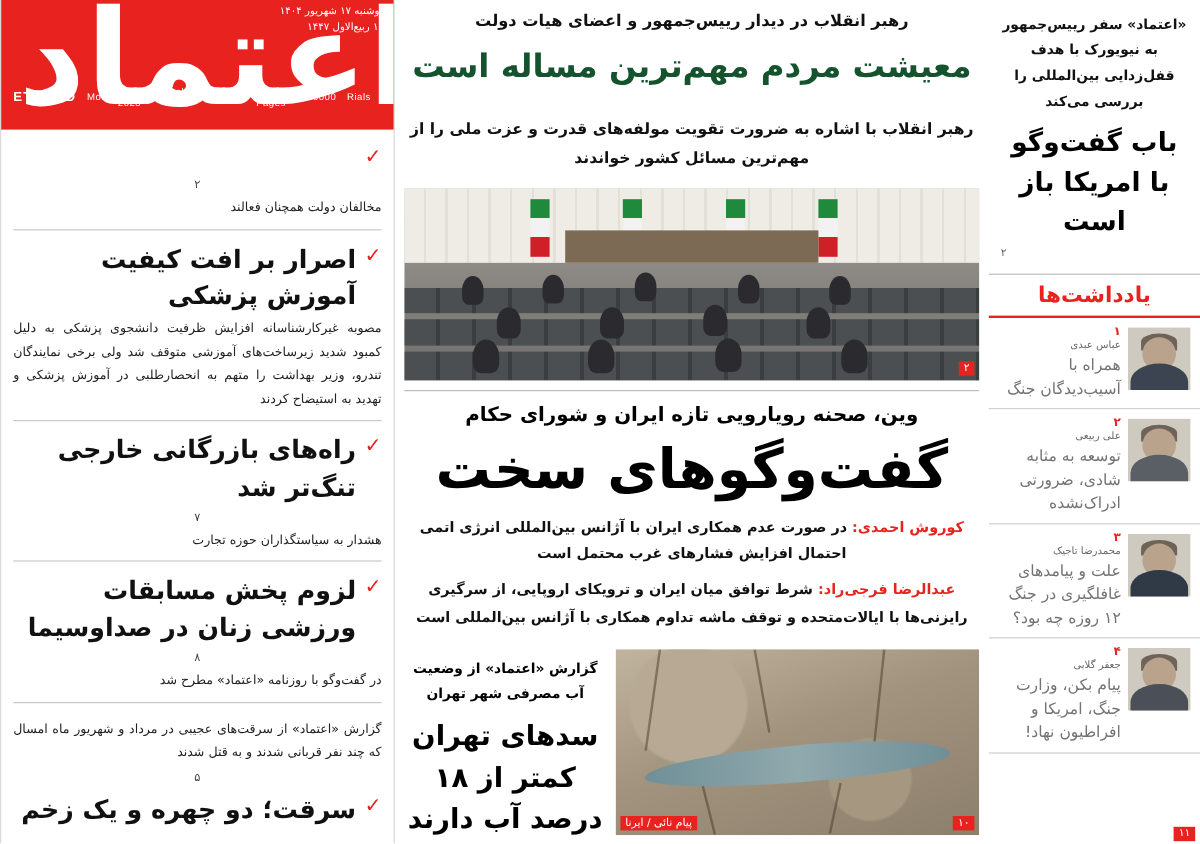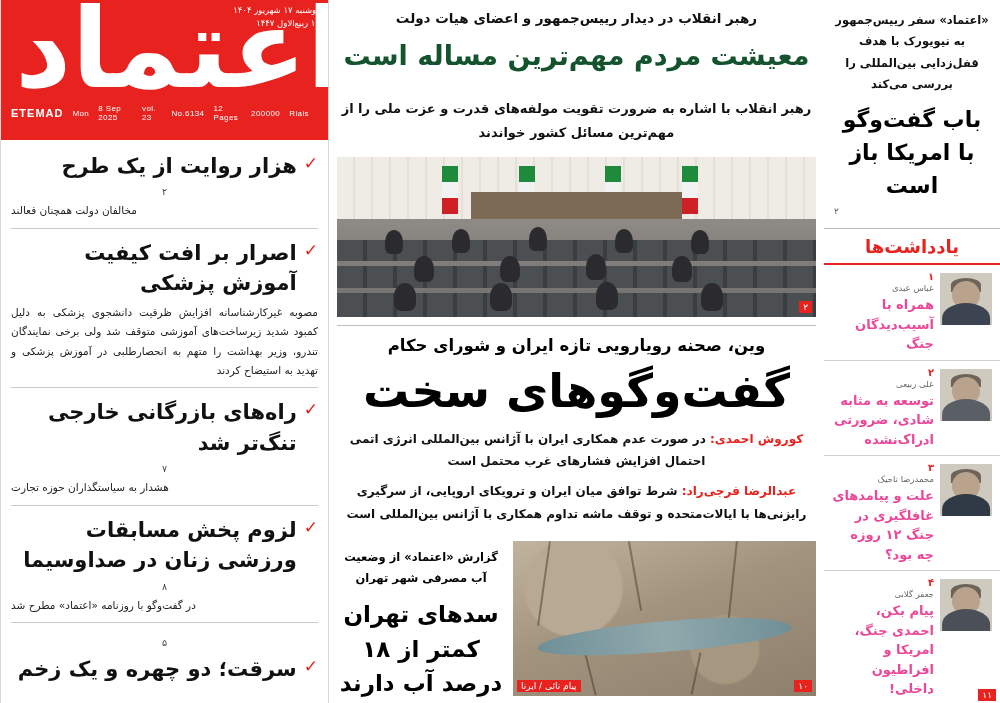--- a/index.html
+++ b/index.html
@@ -86,21 +86,21 @@
     font-size: 21px; font-weight: bold; line-height: 1.45; color: #111;
   }
   .hl-title .check { color: #e8231f; font-size: 17px; line-height: 1.5; }
   .hl-num {
     text-align: center; color: #444; font-size: 9.5px; margin-top: 5px;
   }
   .hl-sub {
     font-size: 10.5px; line-height: 1.85; text-align: justify;
     color: #222; margin-top: 4px;
   }
-  .hl-sub.center { text-align: left; }
+  .hl-sub.center { text-align: right; }
 
   .page-num-badge {
     position: absolute;
     right: 4px; bottom: 2px;
     background: #e8231f; color: #fff;
     font-size: 9px; padding: 1px 4px;
   }
 
   
   .mid-top { padding: 8px 12px 6px 12px; direction: rtl; text-align: center; }
@@ -196,21 +196,21 @@
     border-bottom: 2px solid #e8231f;
   }
   .note {
     display: flex; flex-direction: row-reverse; gap: 6px;
     padding: 6px 8px 6px 8px; direction: rtl;
     border-bottom: 1px solid #d0d0d0;
   }
   .note .meta { flex: 1; text-align: right; }
   .note .idx { color: #e8231f; font-size: 10px; font-weight: bold; }
   .note .author { font-size: 8.5px; color: #666; margin-top: 1px; }
-  .note .ntitle { font-size: 13px; font-weight: bold; line-height: 1.5; margin-top: 2px; color: #ec4899; }
+  .note .ntitle { font-size: 13px; font-weight: normal; line-height: 1.5; margin-top: 2px; color: #737373; }
   .note .avatar {
     width: 52px; height: 52px; flex: 0 0 52px; overflow: hidden;
     background: #cfcabf; position: relative; margin-top: 2px;
   }
   .avatar .head { position: absolute; left: 50%; top: 16%; width: 54%; height: 54%;
     transform: translateX(-50%); border-radius: 50%; background: #b9a38c; }
   .avatar .body { position: absolute; left: 50%; bottom: -16%; width: 92%; height: 58%;
     transform: translateX(-50%); border-radius: 50% 50% 0 0; background: #3c4452; }
   .avatar.a2 .body { background: #5a5f66; }
   .avatar.a3 .body { background: #2f3a46; }
@@ -246,21 +246,20 @@
         <span class="sp"></span>
       </div>
     </div>
 
 
     <div class="headline-list">
 
       <div class="hl-item">
         <div class="hl-title">
           <span class="check">✓</span>
-          <span>هزار روایت از یک طرح</span>
         </div>
         <div class="hl-num">۲</div>
         <div class="hl-sub center">مخالفان دولت همچنان فعالند</div>
       </div>
 
       <div class="hl-item">
         <div class="hl-title">
           <span class="check">✓</span>
           <span>اصرار بر افت کیفیت آموزش پزشکی</span>
         </div>
@@ -279,20 +278,21 @@
       <div class="hl-item">
         <div class="hl-title">
           <span class="check">✓</span>
           <span>لزوم پخش مسابقات ورزشی زنان در صداوسیما</span>
         </div>
         <div class="hl-num">۸</div>
         <div class="hl-sub center">در گفت‌وگو با روزنامه «اعتماد» مطرح شد</div>
       </div>
 
       <div class="hl-item">
+        <div class="hl-sub">گزارش «اعتماد» از سرقت‌های عجیبی در مرداد و شهریور ماه امسال که چند نفر قربانی شدند و به قتل شدند</div>
         <div class="hl-num">۵</div>
         <div class="hl-title" style="margin-top:6px;">
           <span class="check">✓</span>
           <span>سرقت؛ دو چهره و یک زخم</span>
         </div>
       </div>
 
     </div>
 
     <div class="page-num-badge">۱۱</div>
@@ -416,21 +416,21 @@
           <span class="hair"></span>
           <span class="head"></span>
           <span class="body"></span>
         </div>
     </div>
 
     <div class="note">
       <div class="meta">
         <div class="idx">۴</div>
         <div class="author">جعفر گلابی</div>
-        <div class="ntitle">پیام بکن، احمدی جنگ، امریکا و افراطیون داخلی!</div>
+        <div class="ntitle">پیام بکن، وزارت جنگ، امریکا و افراطیون نهاد!</div>
       </div>
       <div class="avatar a4">
           <span class="hair"></span>
           <span class="head"></span>
           <span class="body"></span>
         </div>
     </div>
 
   </div>
 

